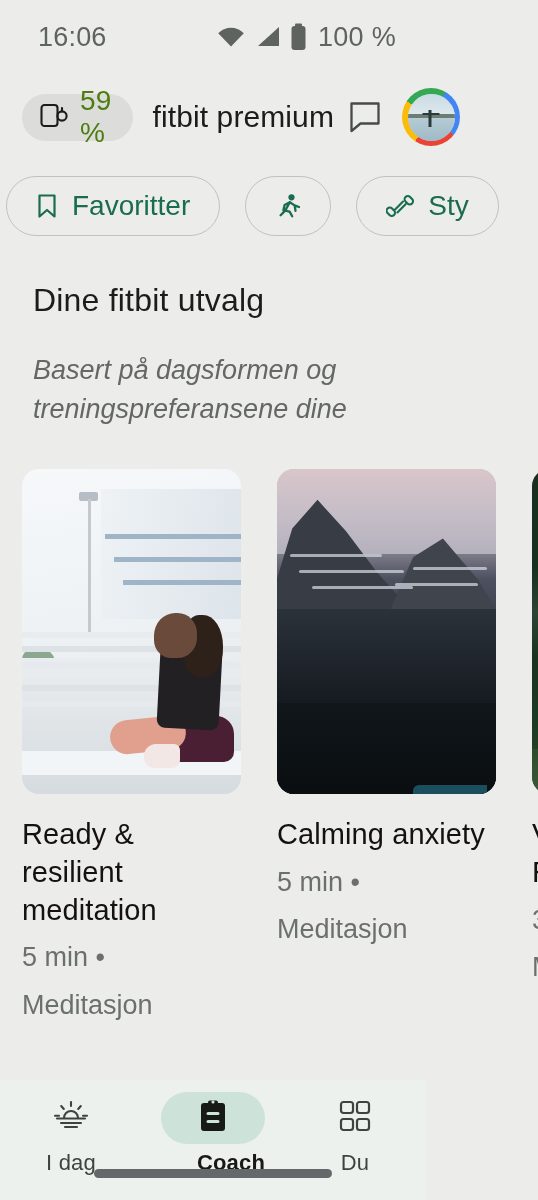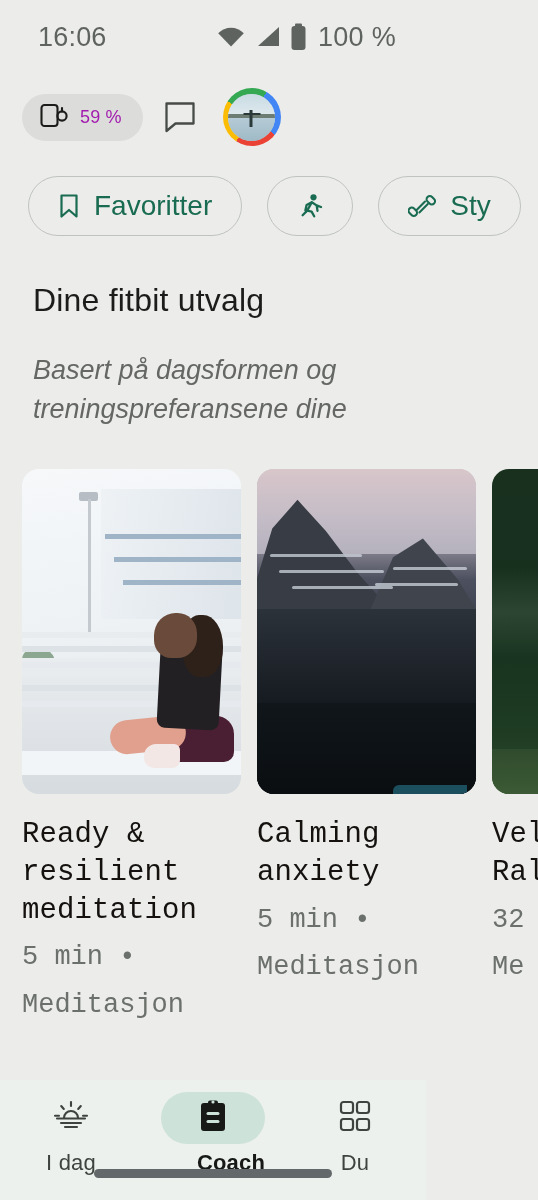--- a/index.html
+++ b/index.html
@@ -27,59 +27,59 @@
   
   .appbar {
     height:86px; flex:0 0 86px;
     display:flex; align-items:center; padding:0 22px 0 22px; gap:14px;
   }
   .devchip {
     display:flex; align-items:center; gap:11px;
     background:#DCDDDA; border-radius:28px;
     height:47px; padding:0 21px 0 17px;
   }
-  .devchip .pct { font-size:18px; color:#a21caf; letter-spacing:.2px; }
+  .devchip .pct { font-size:28px; color:#4d7c0f; letter-spacing:.2px; }
   .brand {
     flex:1; font-size:30px; color:#1C1D1B; letter-spacing:.1px;
     margin-left:6px; white-space:nowrap;
   }
   .iconbtn { width:46px; height:46px; display:flex; align-items:center; justify-content:center; }
   .avatar {
     width:58px; height:58px; border-radius:50%;
     position:relative; flex:0 0 58px; margin-left:6px;
     background:conic-gradient(from 128deg,#EA4335 0deg 85deg,#FBBC05 85deg 175deg,#34A853 175deg 262deg,#4285F4 262deg 360deg);
     display:flex; align-items:center; justify-content:center;
   }
   .avatar .ring-in { width:47px; height:47px; border-radius:50%; overflow:hidden; position:relative; background:#BFD3DE; }
   .av-sky { position:absolute; inset:0 0 52% 0; background:linear-gradient(#c9dbe4,#dfe9ed); }
   .av-sea { position:absolute; inset:48% 0 0 0; background:linear-gradient(#b7cdd8,#9fb9c6); }
   .av-land { position:absolute; left:0; right:0; top:44%; height:9%; background:#6d7d74; }
   .av-fig { position:absolute; left:48%; top:36%; width:3px; height:17px; background:#2b3a38; transform:translateX(-50%); }
   .av-arm { position:absolute; left:50%; top:41%; width:17px; height:2.5px; background:#2b3a38; transform:translateX(-50%); }
 
   
-  .chips { display:flex; gap:25px; padding:16px 0 0 28px; flex:0 0 auto; }
+  .chips { display:flex; gap:25px; padding:16px 0 0 6px; flex:0 0 auto; }
   .chip {
     display:flex; align-items:center; gap:14px;
     border:1.6px solid #BFC3BF; border-radius:30px;
     height:60px; padding:0 29px; white-space:nowrap;
     color:#196B51; font-size:28px; background:transparent;
   }
   .chip svg { display:block; flex:0 0 auto; }
 
   
   .sect { padding:46px 30px 0 33px; flex:0 0 auto; }
   .sect h2 { font-size:32px; font-weight:400; color:#1C1D1B; letter-spacing:.2px; }
   .sect p {
     margin-top:32px; font-size:27px; line-height:1.45;
     color:#646764; font-weight:400; max-width:345px;font-style:italic;
   }
 
   
-  .cards { display:flex; gap:16px; padding:40px 0 0 22px; flex:0 0 auto;font-family:Liberation Mono, monospace; }
+  .cards { display:flex; gap:36px; padding:40px 0 0 22px; flex:0 0 auto; }
   .card { width:219px; flex:0 0 219px; }
   .card .thumb { width:219px; height:325px; border-radius:17px; overflow:hidden; position:relative; }
   .card .title {
     margin-top:22px; font-size:29px; line-height:1.3; color:#14110F;
     font-weight:400; letter-spacing:.1px;
   }
   .card .meta { margin-top:9px; font-size:27px; line-height:1.42; color:#6C706C; }
 
   
   .img-bleachers { background:linear-gradient(170deg,#f6f8fa 0%,#eef2f5 45%,#dfe4e8 100%); }
@@ -183,20 +183,21 @@
       <span>
         <svg width="30" height="30" viewBox="0 0 30 30">
           <rect x="2.5" y="5" width="16" height="21" rx="3" fill="none" stroke="#1C1D1B" stroke-width="2.1"></rect>
           <circle cx="23" cy="16" r="4.6" fill="none" stroke="#1C1D1B" stroke-width="2.1"></circle>
           <path d="M23 11.4V8" stroke="#1C1D1B" stroke-width="2.1" stroke-linecap="round"></path>
         </svg>
       </span>
       <span class="pct">59 %</span>
     </div>
 
+    <div class="brand">fitbit premium</div>
 
     <div class="iconbtn">
       <svg width="34" height="34" viewBox="0 0 34 34">
         <path d="M3.5 3.5h27v20h-18l-9 7.5Z" fill="none" stroke="#474B48" stroke-width="2.3" stroke-linejoin="round"></path>
       </svg>
     </div>
 
     <div class="avatar">
       <div class="ring-in">
         <div class="av-sky"></div>

